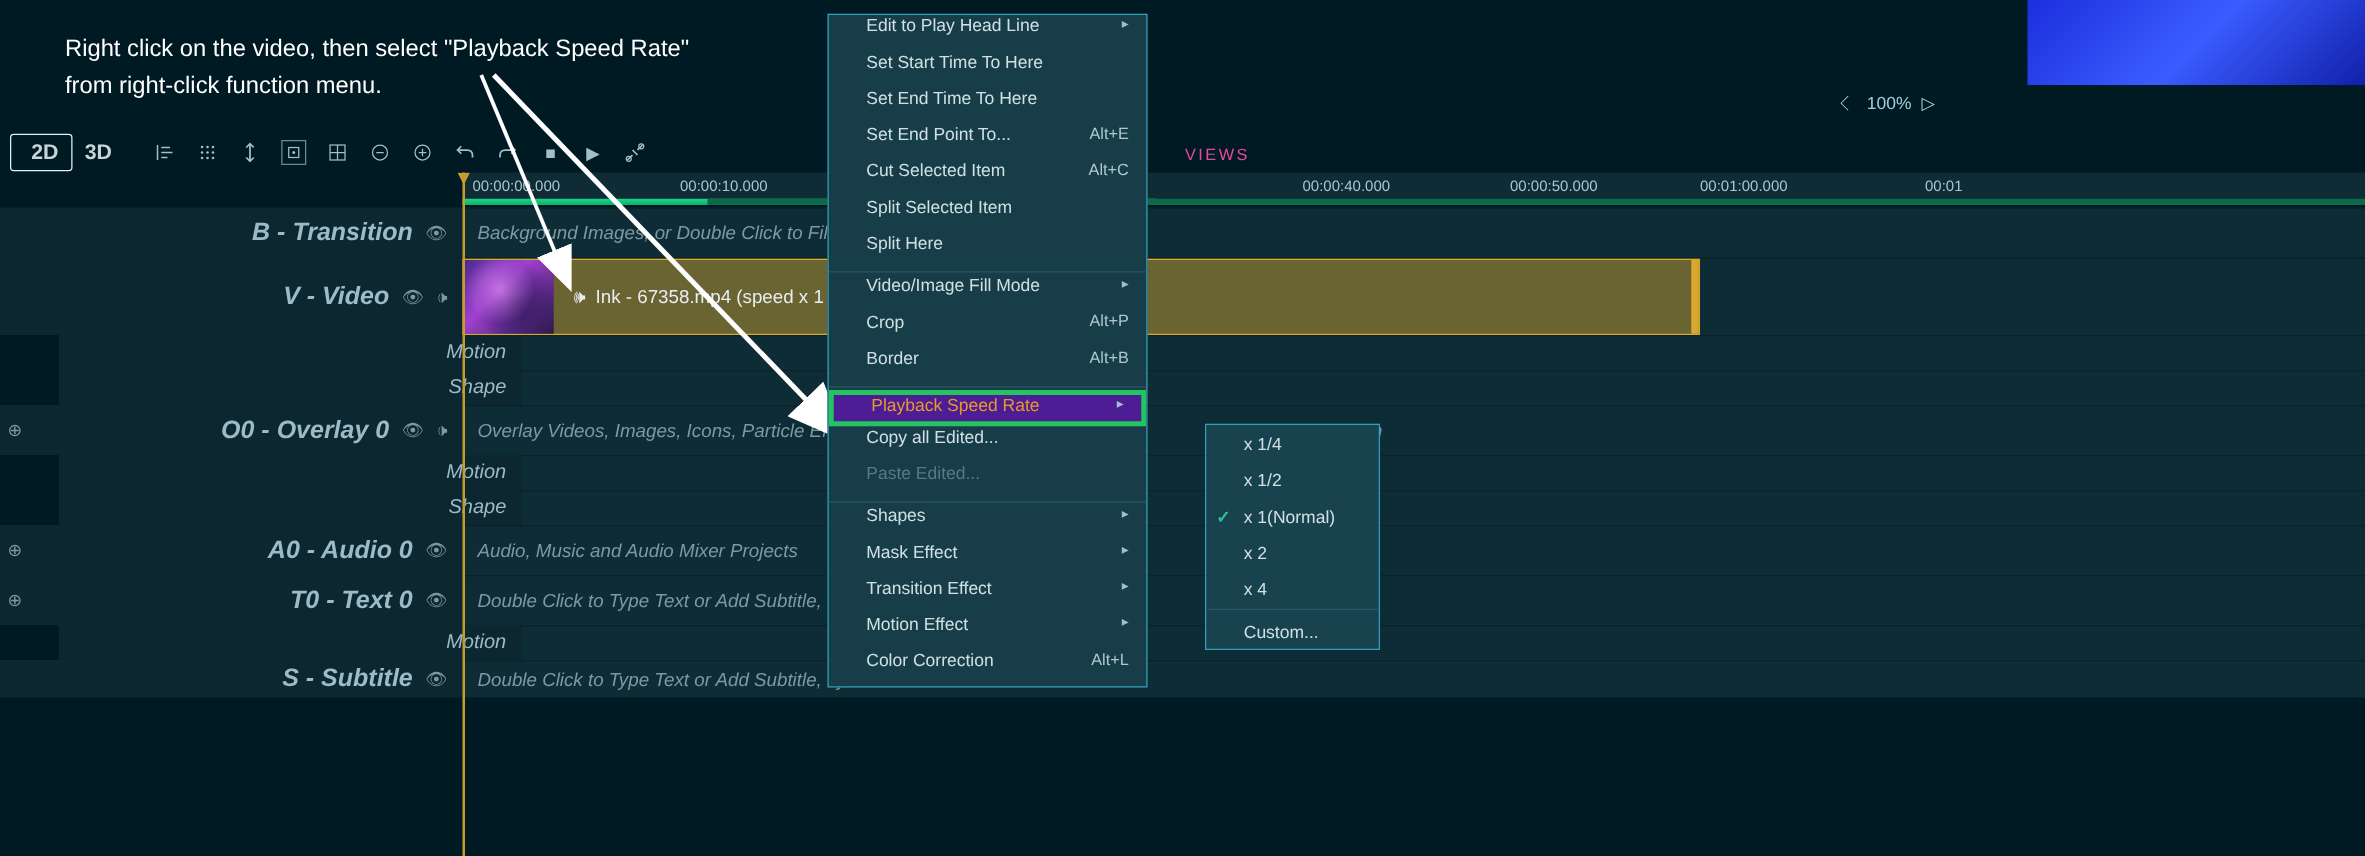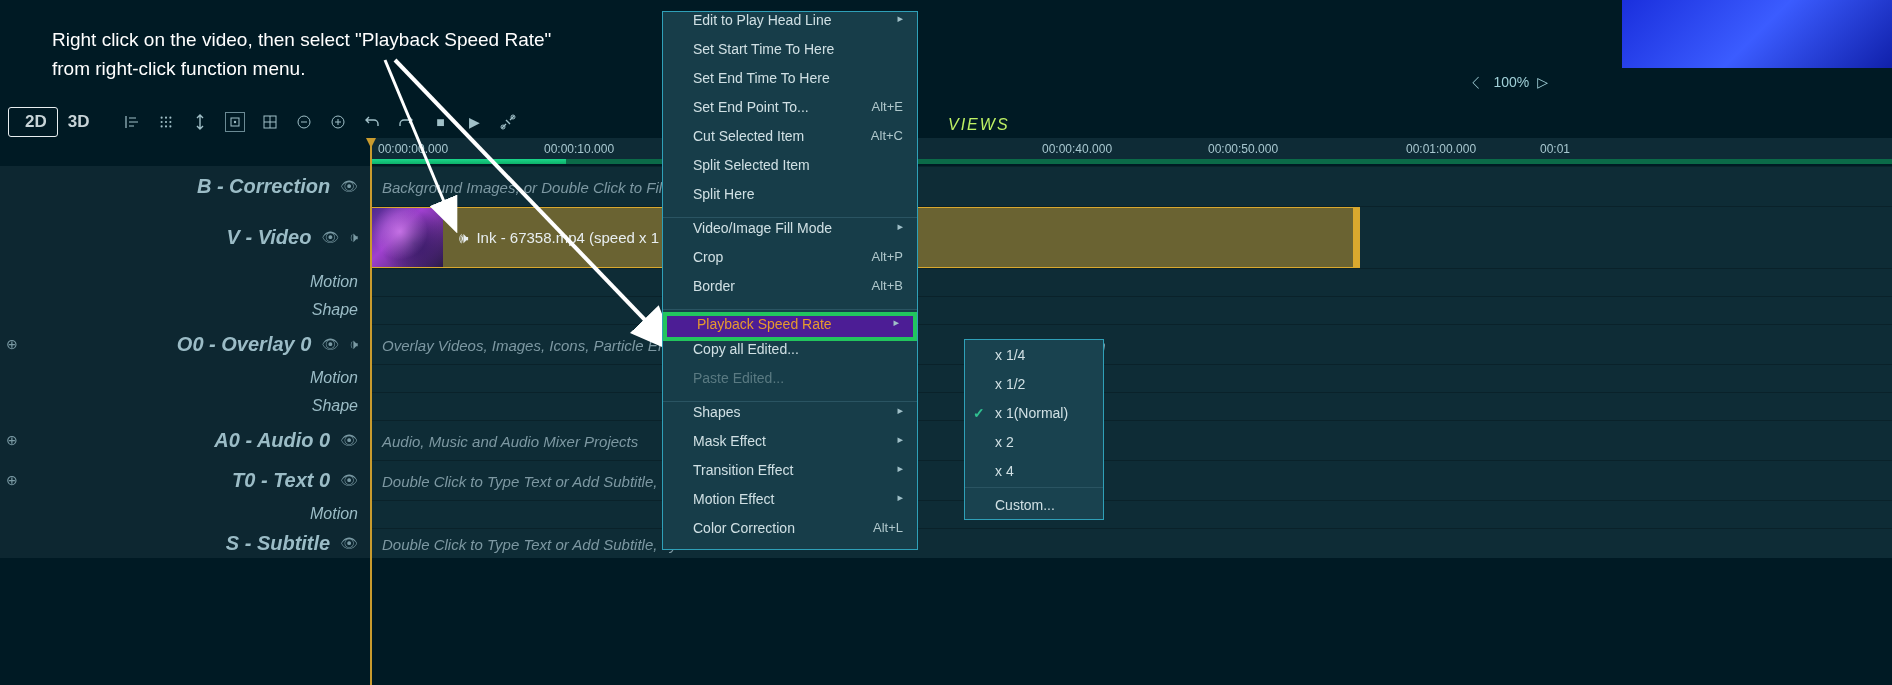--- a/index.html
+++ b/index.html
@@ -12,33 +12,33 @@
 
 .toolbar { position: absolute; left: 0; top: 104px; width: 100%; height: 36px; display: flex; align-items: center; padding: 0 8px; z-index: 3; }
 .tb-btn { padding: 4px 10px; color: #c8d4d8; font-size: 17px; font-weight: bold; cursor: pointer; }
 .tb-btn.active { border: 1px solid #e8eef0; border-radius: 3px; padding-left: 16px; }
 .tb-icons { display: flex; align-items: center; gap: 16px; margin-left: 24px; }
 .tb-icon { width: 18px; height: 18px; display: flex; align-items: center; justify-content: center; color: #a0c0c8; cursor: pointer; font-size: 14px; }
 .tb-icon.boxed { border: 1px solid #6a8a94; width: 20px; height: 20px; }
 
 .timeline-ruler { position: absolute; left: 370px; top: 138px; right: 0; height: 26px; background: #0e2b36; z-index: 2; }
 .ruler-label { position: absolute; top: 4px; color: #a8c8d0; font-size: 12px; }
-.views-label { position: absolute; left: 948px; top: 116px; color: #bef264; font-size: 16px; letter-spacing: 2px; z-index: 3; font-style: italic; }
+.views-label { position: absolute; left: 948px; top: 116px; color: #ec4899; font-size: 13px; letter-spacing: 2px; z-index: 3; }
 
 .playhead { position: absolute; left: 370px; top: 138px; bottom: 0; width: 2px; background: #c99b2e; z-index: 8; }
 .playhead::before { content:''; position:absolute; top:-0px; left:-4px; width:10px; height:10px; background:#c99b2e; clip-path: polygon(0 0,100% 0,50% 100%); }
 
 .track-area { position: absolute; left: 0; top: 166px; right: 0; bottom: 0; z-index: 2; }
 .track-row { position: relative; height: 40px; display: flex; }
 .track-row.main { height: 62px; }
 .track-label { width: 370px; display: flex; align-items: center; justify-content: flex-end; padding-right: 12px; gap: 10px; background: #0d2731; }
 .track-label .title { color: #9bbcc6; font-style: italic; font-size: 20px; font-weight: bold; }
 .track-label .eye, .track-label .audio, .track-label .plus { color: #7a9aa4; font-size: 14px; }
 .track-label .plus { position: absolute; left: 6px; }
-.sub-label { height: 28px; }
+.sub-label { height: 28px; padding-left: 47px; }
 .sub-label .title { font-size: 16px; font-weight: normal; }
 .track-content { flex: 1; position: relative; background: #0e2c36; border-top: 1px solid #0a222a; }
 .track-content .placeholder { position: absolute; left: 12px; top: 50%; transform: translateY(-50%); color: #7d98a2; font-style: italic; font-size: 15px; }
 
 .video-clip { position: absolute; left: 0; top: 0; bottom: 0; width: 990px; background: #6a6332; border: 1px solid #d9a82e; display: flex; align-items: center; }
 .video-clip .thumb { width: 72px; height: 100%; background: linear-gradient(135deg, #4a2a8a 0%, #a040d0 40%, #2a1a4a 100%); position: relative; overflow: hidden; }
 .video-clip .thumb::before { content:''; position:absolute; inset:0; background: radial-gradient(circle at 40% 40%, rgba(230,140,255,0.7) 0%, transparent 50%), radial-gradient(circle at 60% 60%, rgba(40,20,90,0.8) 0%, transparent 60%); }
 .video-clip .name { margin-left: 16px; color: #e8eef0; font-size: 15px; display: flex; align-items: center; gap: 8px; }
 .video-clip .end-handle { position: absolute; right: 0; top: 0; bottom: 0; width: 6px; background: #d9a82e; }
 
@@ -151,31 +151,31 @@
 
 <div class="views-label">VIEWS</div>
 
 <div class="timeline-ruler">
   <div class="green-strip" style="top:21px;"></div>
   <div class="green-strip-right top" style="top:21px;"></div>
 <div class="ruler-label" style="left: 8px;">00:00:00.000</div>
     <div class="ruler-label" style="left: 174px;">00:00:10.000</div>
     <div class="ruler-label" style="left: 672px;">00:00:40.000</div>
     <div class="ruler-label" style="left: 838px;">00:00:50.000</div>
-    <div class="ruler-label" style="left: 1036px;">00:01:00.000</div>
+    <div class="ruler-label" style="left: 990px;">00:01:00.000</div>
     <div class="ruler-label" style="left: 1170px;">00:01</div>
   </div>
 
 <div class="playhead"></div>
 
 <div class="track-area">
 
   <div class="track-row">
     <div class="track-label">
-      <span class="title">B - Correction</span>
+      <span class="title">B - Transition</span>
       <span class="eye">👁</span>
     </div>
     <div class="track-content">
       <span class="placeholder">Background Images, or Double Click to Fill with</span>
     </div>
   </div>
 
   <div class="track-row main">
     <div class="track-label">
       <span class="title">V - Video</span>

